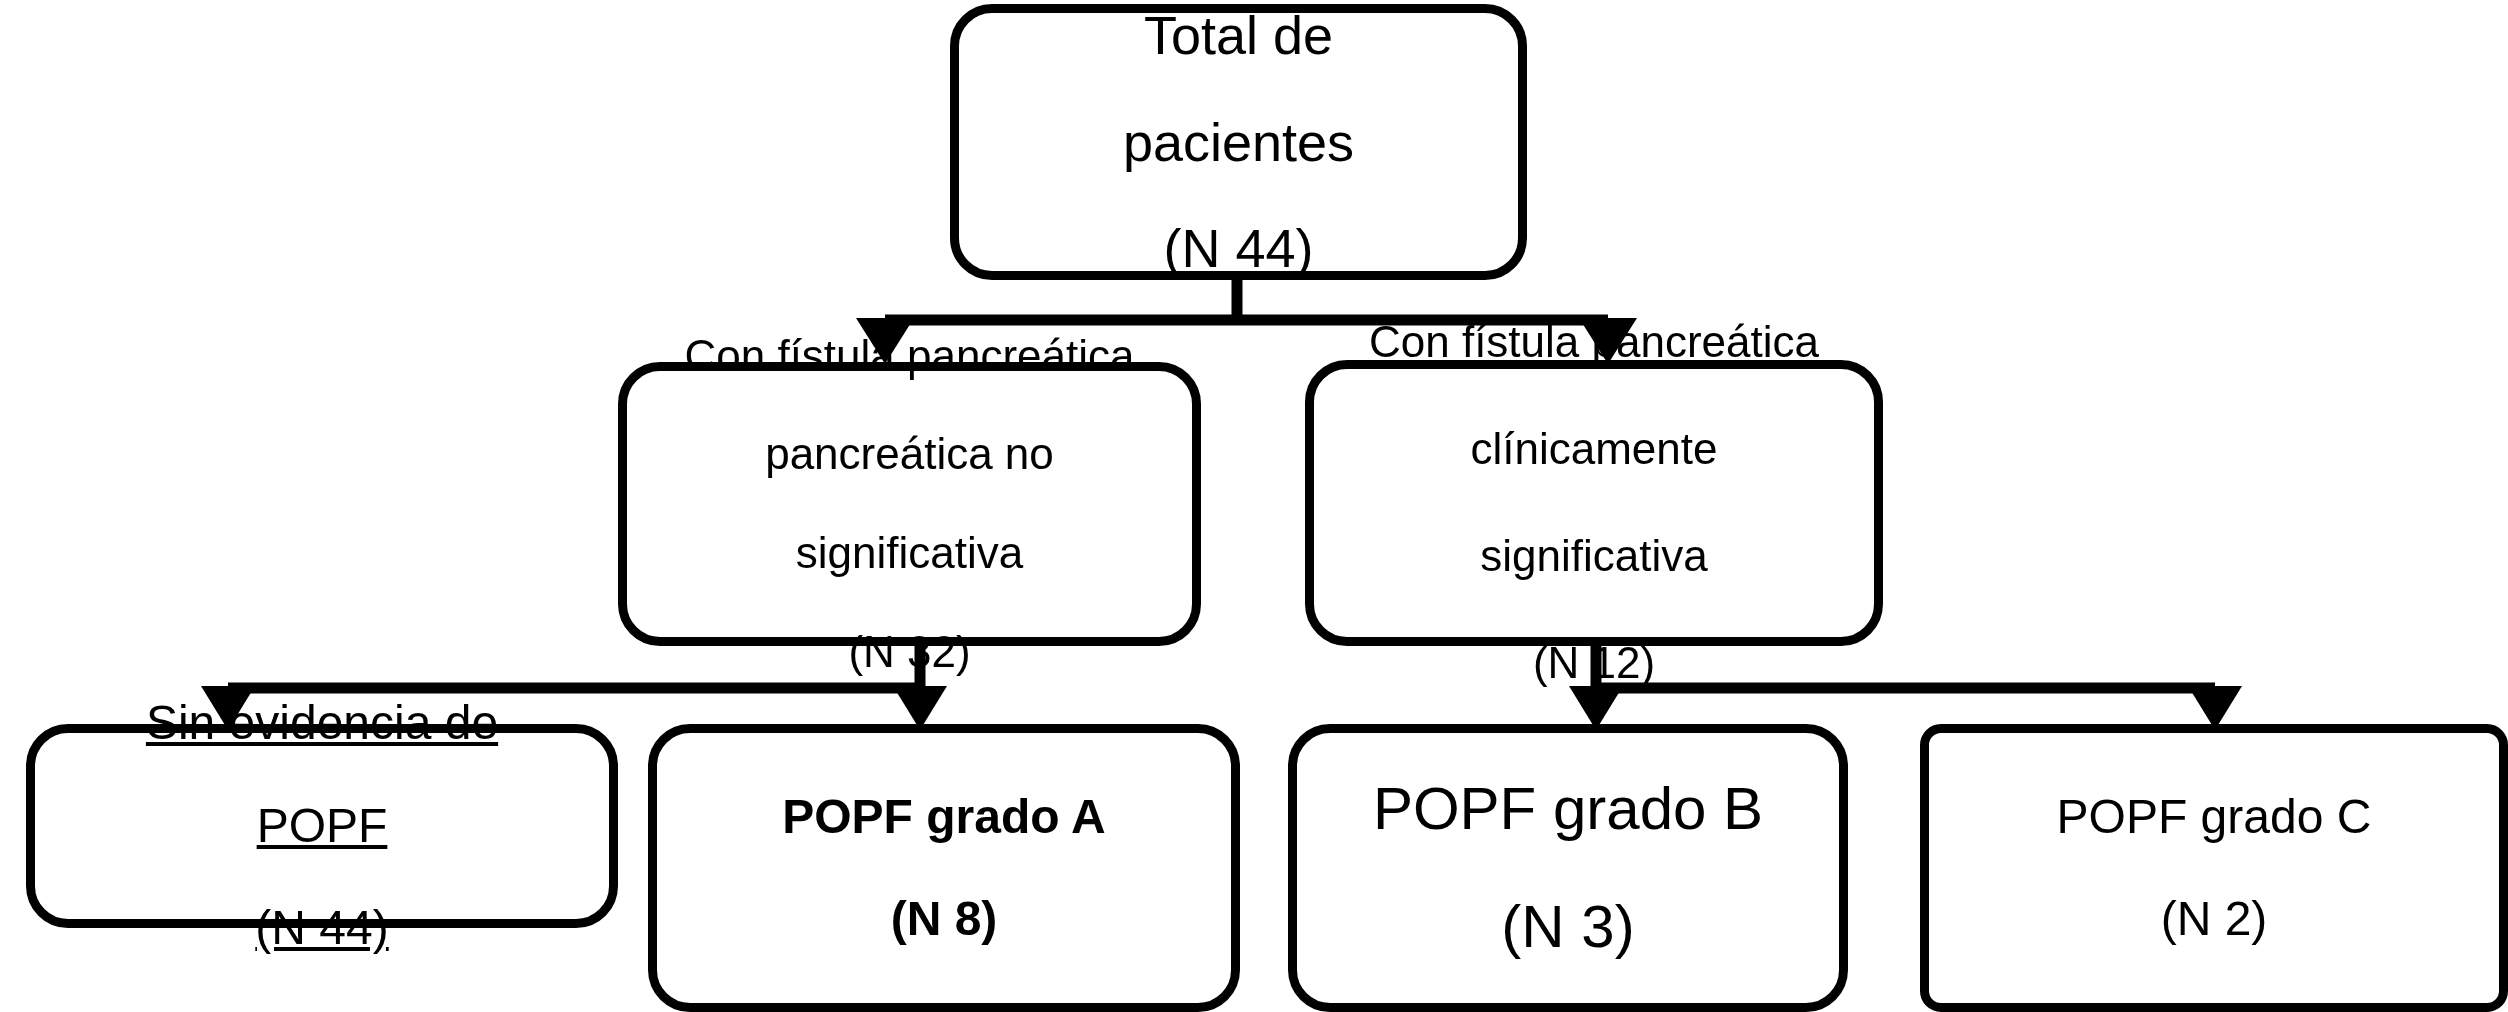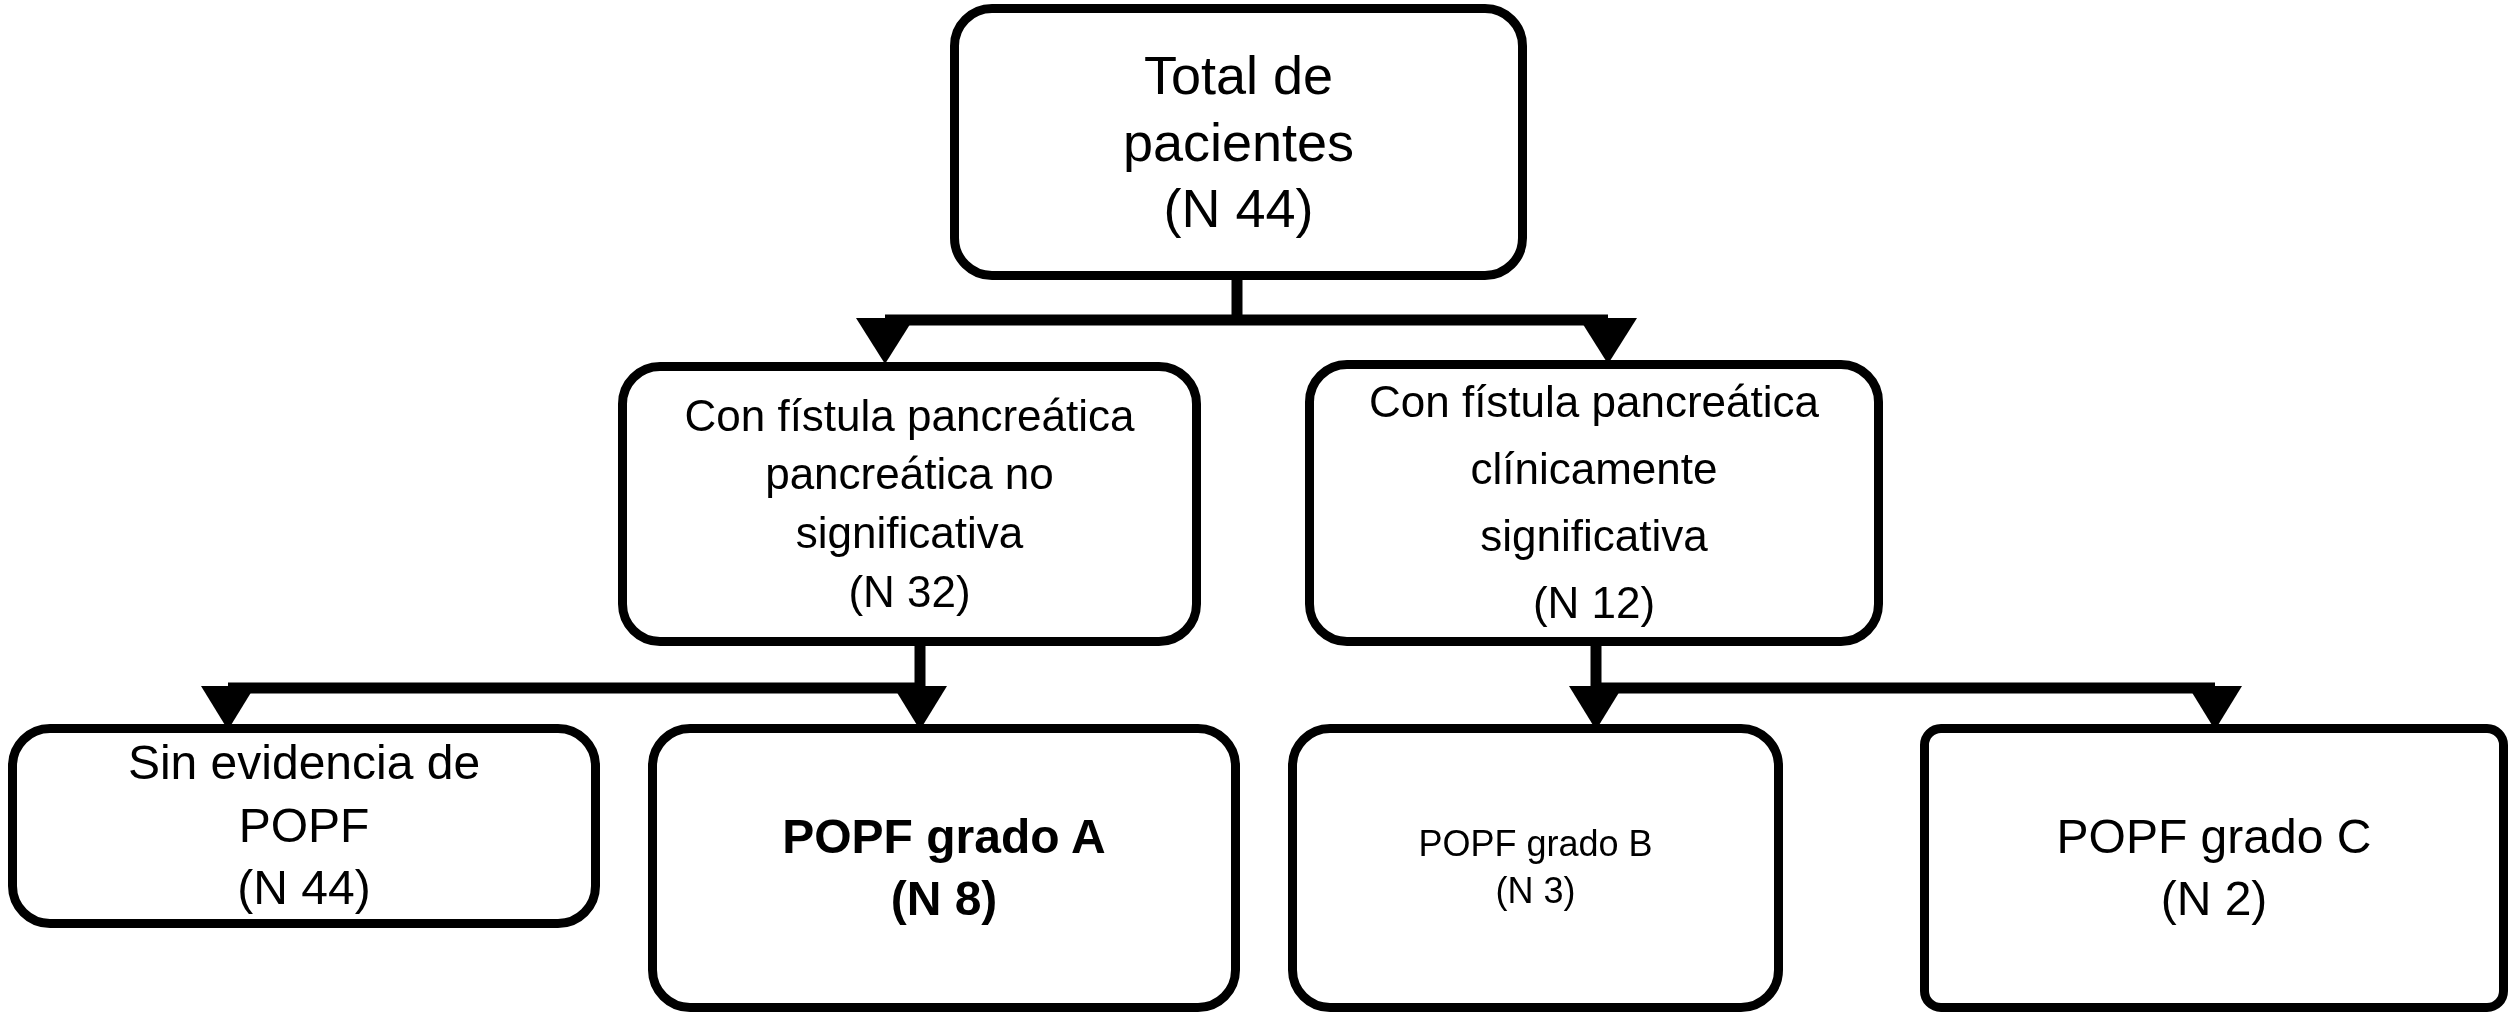--- a/index.html
+++ b/index.html
@@ -30,20 +30,21 @@
     box-sizing: border-box;
     background: #ffffff;
     border: 9px solid #000000;
     border-radius: 42px;
     display: flex;
     flex-direction: column;
     align-items: center;
     justify-content: center;
     text-align: center;
     color: #000000;
+    gap: 40px;
   }
   .node .line {
     display: block;
     white-space: nowrap;
   }
   
   #node-root {
     left: 950px;
     top: 4px;
     width: 577px;
@@ -63,42 +64,43 @@
   #node-significant {
     left: 1305px;
     top: 360px;
     width: 578px;
     height: 286px;
     font-size: 44px;
     line-height: 1.52;
   }
   
   #node-no-popf {
-    left: 8px;
+    left: 26px;
     top: 724px;
     width: 592px;
     height: 204px;
     font-size: 48px;
     line-height: 1.30;
+    text-decoration: underline;
   }
   #node-grade-a {
     left: 648px;
     top: 724px;
     width: 592px;
     height: 288px;
     font-size: 48px;
     line-height: 1.30;
     font-weight: bold;
   }
   #node-grade-b {
     left: 1288px;
     top: 724px;
-    width: 495px;
+    width: 560px;
     height: 288px;
-    font-size: 36px;
+    font-size: 60px;
     line-height: 1.30;
   }
   #node-grade-c {
     left: 1920px;
     top: 724px;
     width: 588px;
     height: 288px;
     font-size: 48px;
     line-height: 1.30;
     border-radius: 21px;

